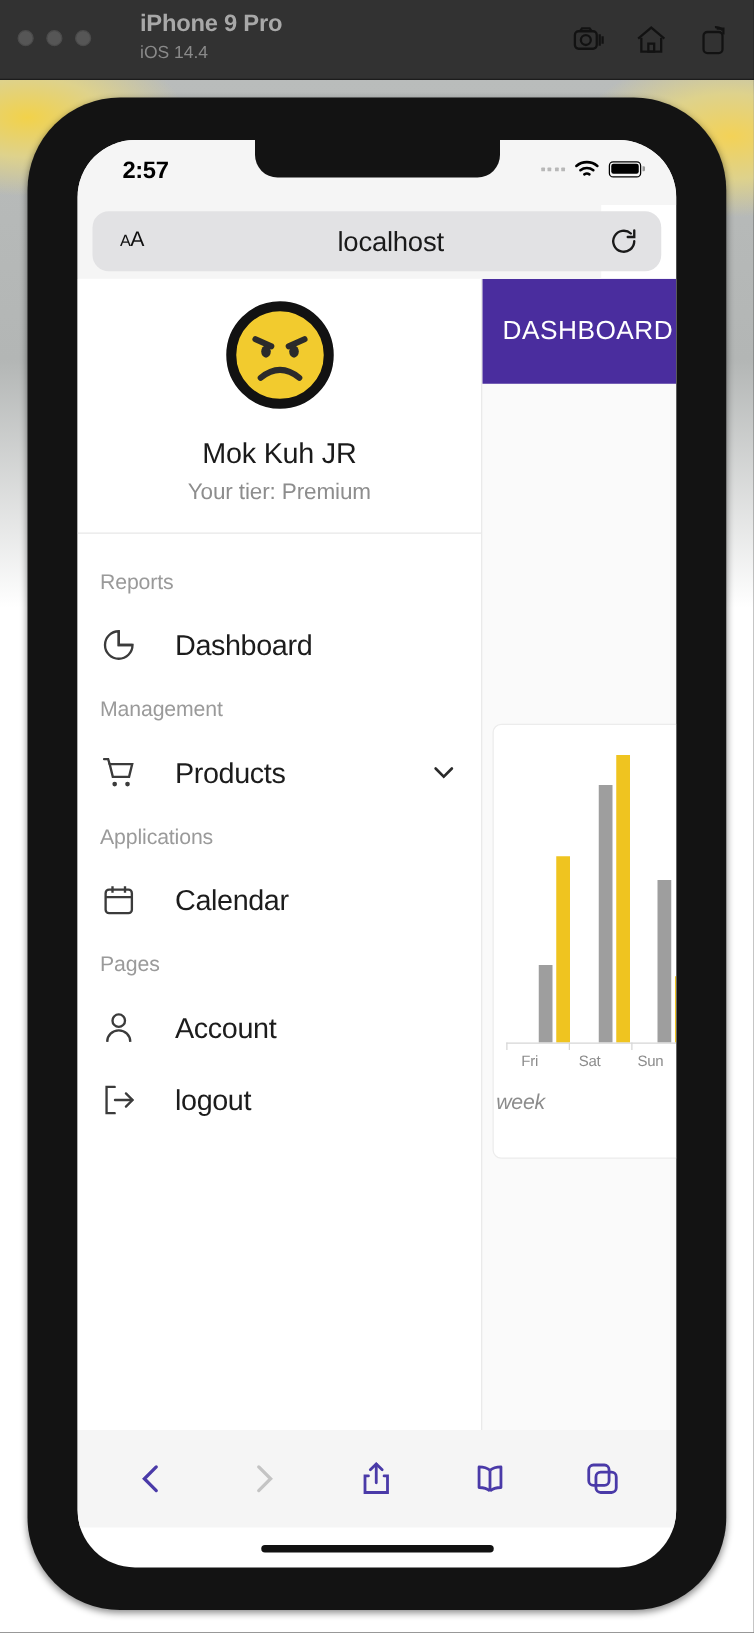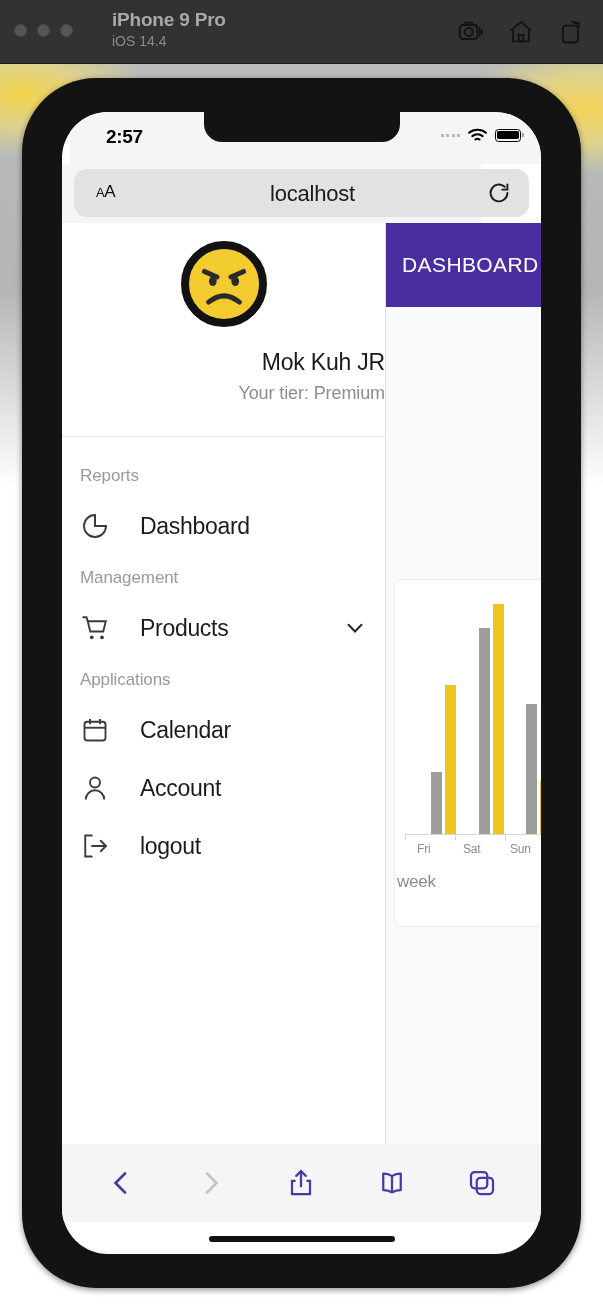--- a/index.html
+++ b/index.html
@@ -83,21 +83,21 @@
     transform: translateX(-50%);
     width: 196px; height: 30px;
     background: #131313;
     border-bottom-left-radius: 18px;
     border-bottom-right-radius: 18px;
     z-index: 40;
   }
 
   
   #ios-status-bar {
-    position: absolute; left: 8px; top: 0;
+    position: absolute; left: 0; top: 0;
     width: 479px; height: 52px;
     background: #f5f5f5;
     z-index: 30;
   }
   #status-time {
     position: absolute; left: 36px; top: 14px;
     font-size: 19px; font-weight: bold; color: #000;
     letter-spacing: -0.3px;
   }
   #status-right {
@@ -161,22 +161,22 @@
   }
 
   
   #sidebar {
     position: absolute; left: 0; top: 0;
     width: 324px; height: 921px;
     background: #fff;
     border-right: 1px solid #e4e4e4;
   }
   #profile-block {
-    padding: 18px 0 32px;
-    text-align: right;
+    padding: 18px 0 22px;
+    text-align: center;
     border-bottom: 1px solid #e7e7e7;
   }
   .emoji-face {
     width: 86px; height: 86px; border-radius: 50%;
     background: #f2cb2e;
     border: 8px solid #121212;
     margin: 0 auto 22px;
     position: relative;
   }
   .emoji-face svg { position: absolute; left: 0; top: 0; width: 100%; height: 100%; }
@@ -258,21 +258,21 @@
   #chart-ticklabels {
     position: absolute; left: 10px; top: 262px; width: 170px;
     height: 24px;
   }
   .tick-label {
     position: absolute; top: 0;
     font-size: 12px; color: #8c8c8c; letter-spacing: -0.2px;
   }
   #chart-xlabel {
     position: absolute; left: 2px; top: 292px;
-    font-size: 17px; color: #8c8c8c; letter-spacing: -0.2px;
+    font-size: 17px; color: #8c8c8c; letter-spacing: -0.2px; font-style: italic;
   }
 
   
   #safari-toolbar {
     position: absolute; left: 0; top: 1032px;
     width: 479px; height: 78px;
     background: #f5f5f5;
     display: flex; align-items: center;
     justify-content: space-around;
     padding: 0 14px;
@@ -428,20 +428,21 @@
                 <svg viewBox="0 0 24 24" fill="none" stroke="currentColor" stroke-width="1.5">
                   <rect x="3.6" y="5.4" width="16.8" height="15" rx="2.2"></rect>
                   <path d="M3.6 10.2h16.8"></path>
                   <path d="M8 3.2v4.2"></path>
                     <path d="M16 3.2v4.2"></path>
                 </svg>
               </span>
               <span class="nav-label">Calendar</span>
             </div>
 
+            <div class="nav-section-title">Pages</div>
             <div class="nav-item">
               <span class="nav-icon">
                 <svg viewBox="0 0 24 24" fill="none" stroke="currentColor" stroke-width="1.5">
                   <circle cx="12" cy="7.6" r="4"></circle>
                   <path d="M4.6 21.2a7.4 7.4 0 0114.8 0"></path>
                 </svg>
               </span>
               <span class="nav-label">Account</span>
             </div>
             <div class="nav-item">

